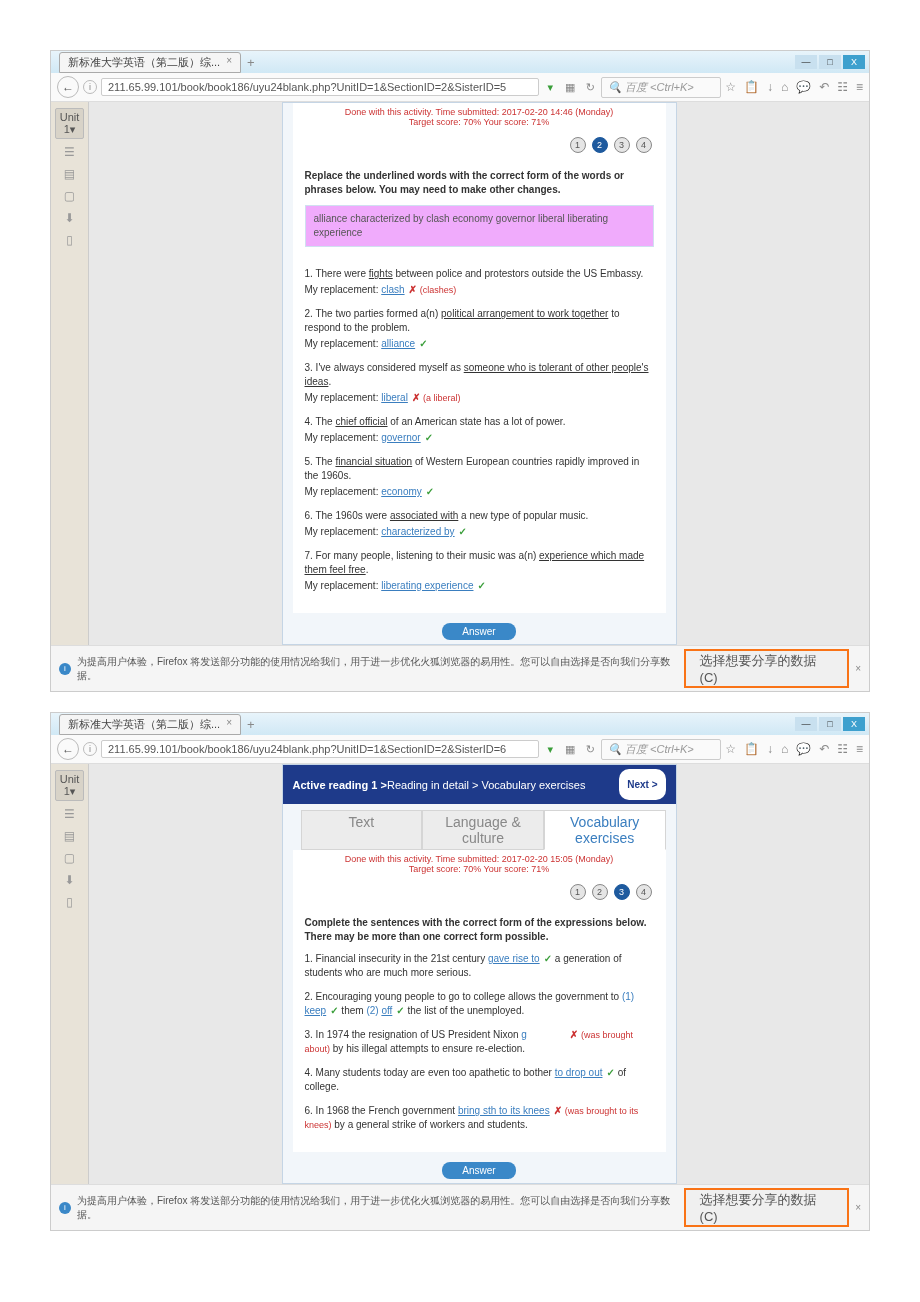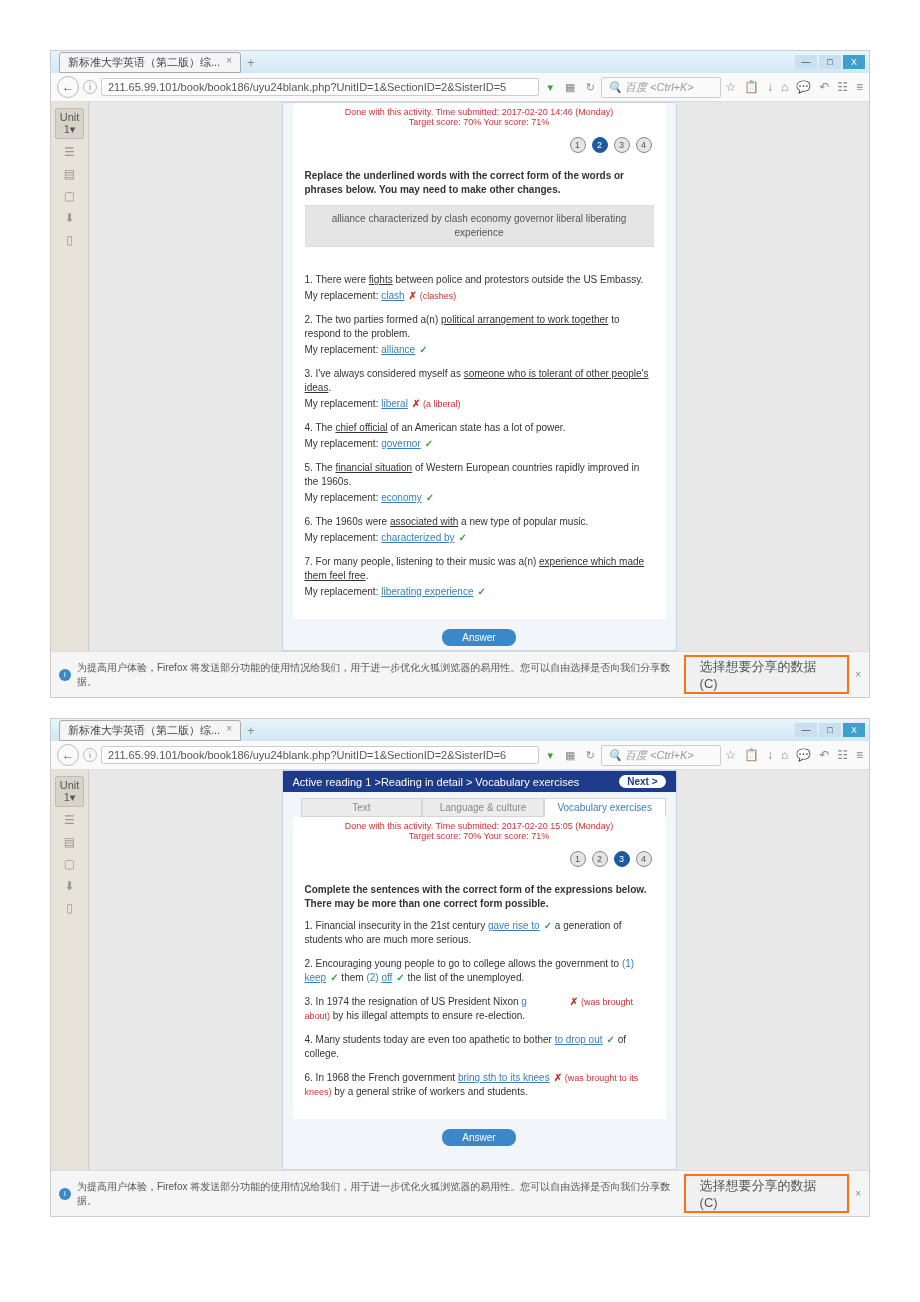--- a/index.html
+++ b/index.html
@@ -26,32 +26,32 @@
 .toolbar-right { display: flex; gap: 8px; align-items: center; color: #888; }
 .toolbar-icon { font-size: 12px; }
 .content-area { display: flex; min-height: 400px; background: #e8e8e8; }
 .sidebar { width: 38px; background: #e8e3d8; border-right: 1px solid #ccc; padding: 4px 0; }
 .sidebar-btn { margin: 2px 4px; padding: 2px; font-size: 11px; color: #555; text-align: center; border: 1px solid transparent; }
 .sidebar-unit { background: #d8d3c8; border: 1px solid #bbb; border-radius: 2px; }
 .sidebar-icon { width: 18px; height: 18px; margin: 4px auto; display: flex; align-items: center; justify-content: center; color: #999; font-size: 12px; }
 .main-area { flex: 1; display: flex; justify-content: center; padding: 0; background: #e8e8e8; position: relative; }
 .content-panel { width: 395px; background: #f2f6fa; border: 1px solid #c5d5e5; margin-top: 0; }
 .panel-header { background: #1e3a8a; color: #fff; padding: 4px 10px; font-size: 11px; display: flex; align-items: center; }
-.panel-header b { font-weight: normal; }
-.next-btn { margin-left: auto; background: #fff; color: #1e3a8a; border-radius: 10px; padding: 1px 8px; font-size: 10px; font-weight: bold; }
-.panel-tabs { display: flex; padding: 6px 10px 0 18px; font-size: 10px; }
+.panel-header b { font-weight: bold; }
+.next-btn { margin-left: auto; background: #fff; color: #1e3a8a; border-radius: 10px; padding: 10px 8px; font-size: 10px; font-weight: bold; }
+.panel-tabs { display: flex; padding: 6px 10px 0 18px; font-size: 14px; }
 .panel-tab { flex: 1; text-align: center; padding: 3px 4px; color: #888; border: 1px solid #d5d5d5; background: #ececec; }
 .panel-tab.active { background: #fff; color: #3a7ebf; border-bottom: 1px solid #fff; }
 .status-line { text-align: center; font-size: 9px; color: #c33; padding: 4px 10px; background: #fff; margin: 0 10px; }
 .pager { display: flex; justify-content: flex-end; gap: 6px; padding: 6px 14px; background: #fff; margin: 0 10px; }
 .pager-btn { width: 16px; height: 16px; border-radius: 50%; border: 1px solid #888; font-size: 9px; display: flex; align-items: center; justify-content: center; color: #555; background: #e5e5e5; }
 .pager-btn.active { background: #1e5a9e; color: #fff; border-color: #1e5a9e; }
 .exercise-body { background: #fff; margin: 0 10px 10px 10px; padding: 10px 12px; font-size: 10px; color: #333; line-height: 1.4; }
 .instr { font-weight: bold; margin-bottom: 8px; font-size: 10px; }
-.wordbox { border: 1px solid #d0e0f0; background: #e5e5e5; padding: 6px 8px; margin-bottom: 26px; font-size: 10px; color: #555; text-align: center; }
+.wordbox { border: 1px solid #d0e0f0; background: #f0abfc; padding: 6px 8px; margin-bottom: 20px; font-size: 10px; color: #555; }
 .qitem { margin-bottom: 10px; }
 .underln { text-decoration: underline; }
 .ans-line { margin-top: 2px; }
 .ans-input { color: #3a7ebf; text-decoration: underline; }
 .mark-ok { color: #3a9e3a; font-weight: bold; margin-left: 4px; }
 .mark-bad { color: #c33; font-weight: bold; margin-left: 4px; }
 .hint { color: #c33; font-size: 9px; }
 .number-link { color: #3a7ebf; }
 .answer-btn { display: block; margin: 6px auto 4px auto; background: #3a88c8; color: #fff; border: none; padding: 3px 20px; font-size: 10px; border-radius: 8px; }
 .bottom-bar { display: flex; align-items: center; padding: 3px 8px; font-size: 10px; color: #555; border-top: 1px solid #ddd; background: #f5f5f5; }

